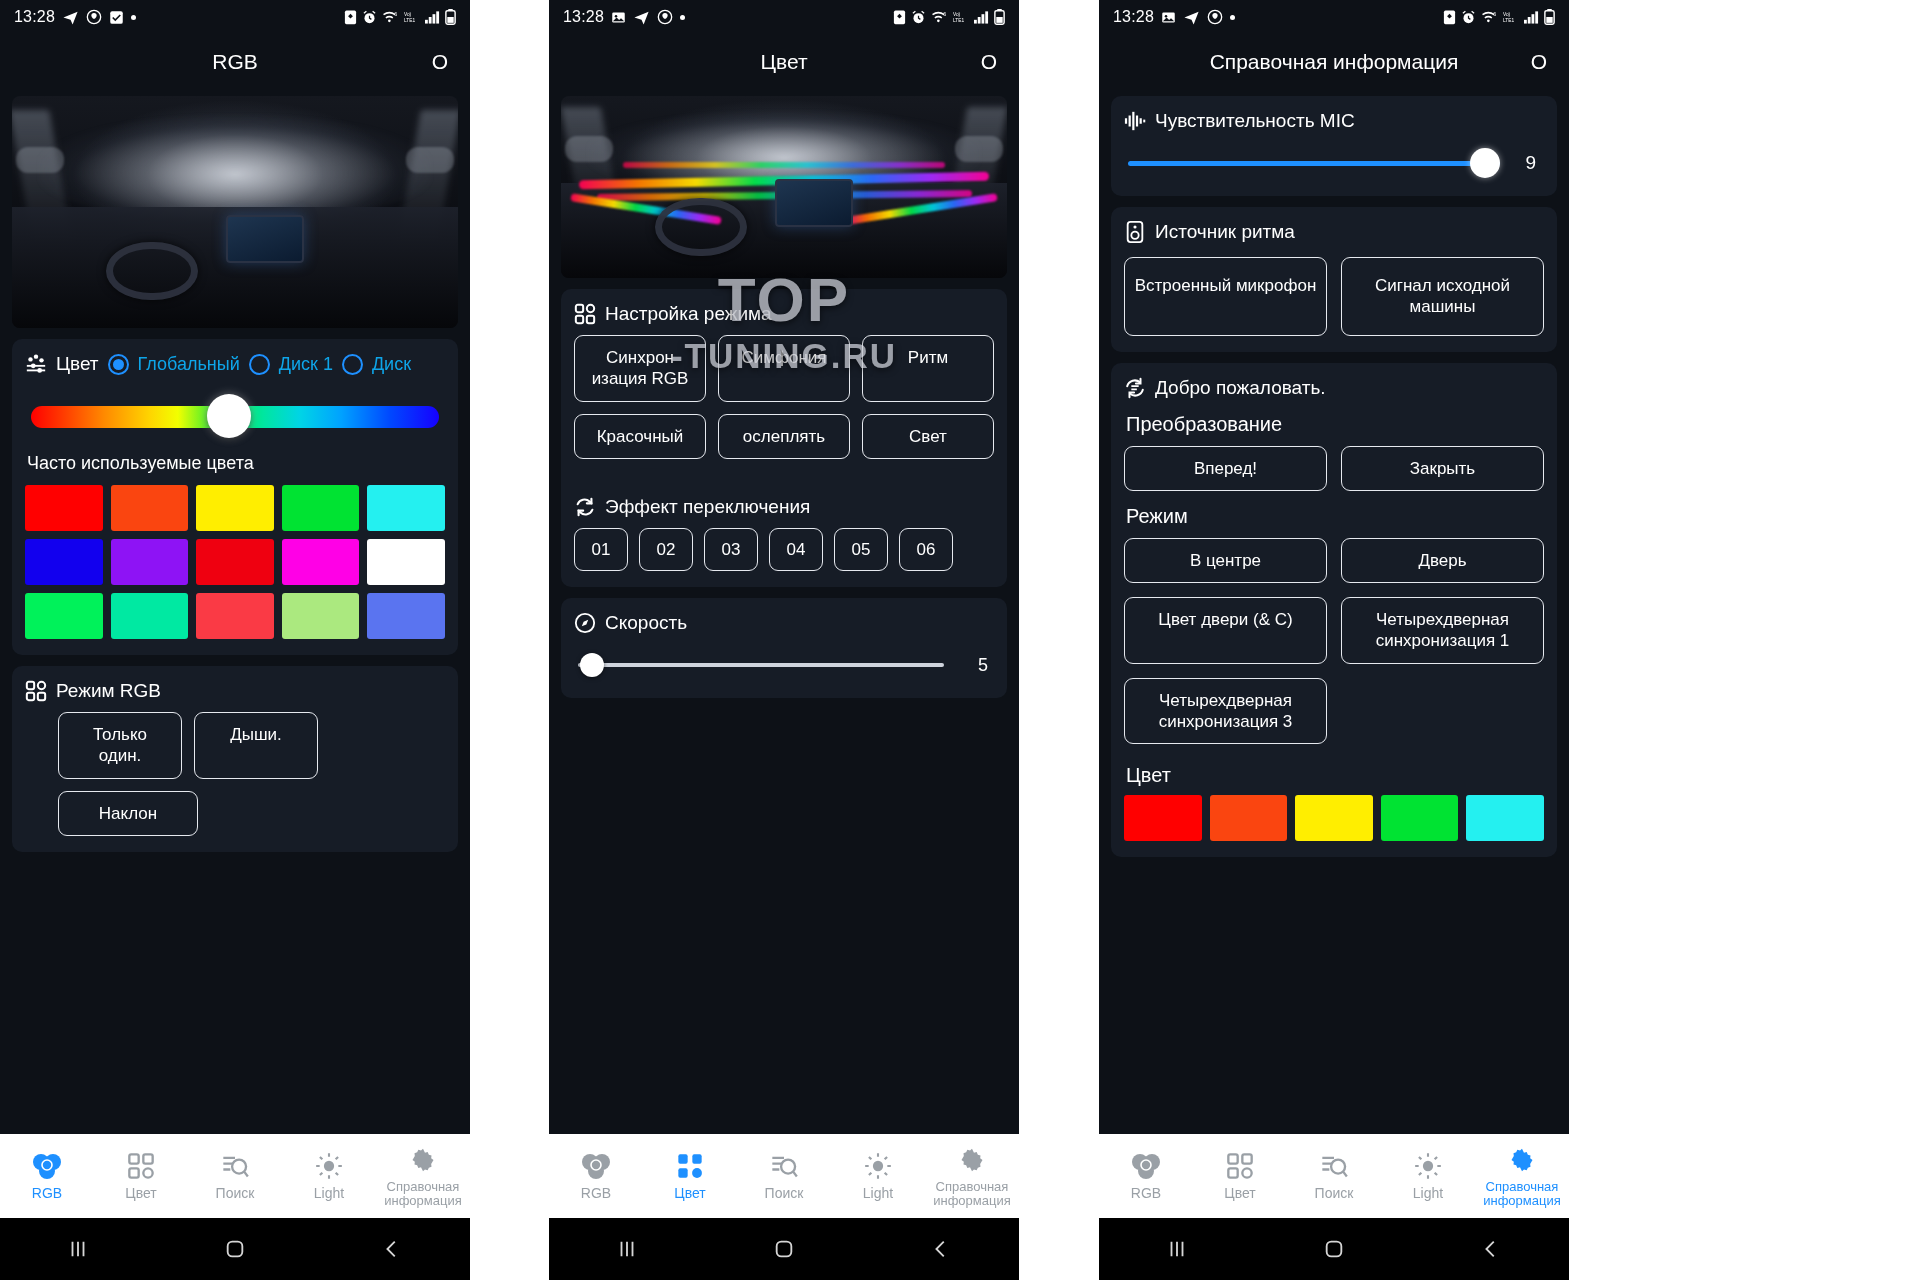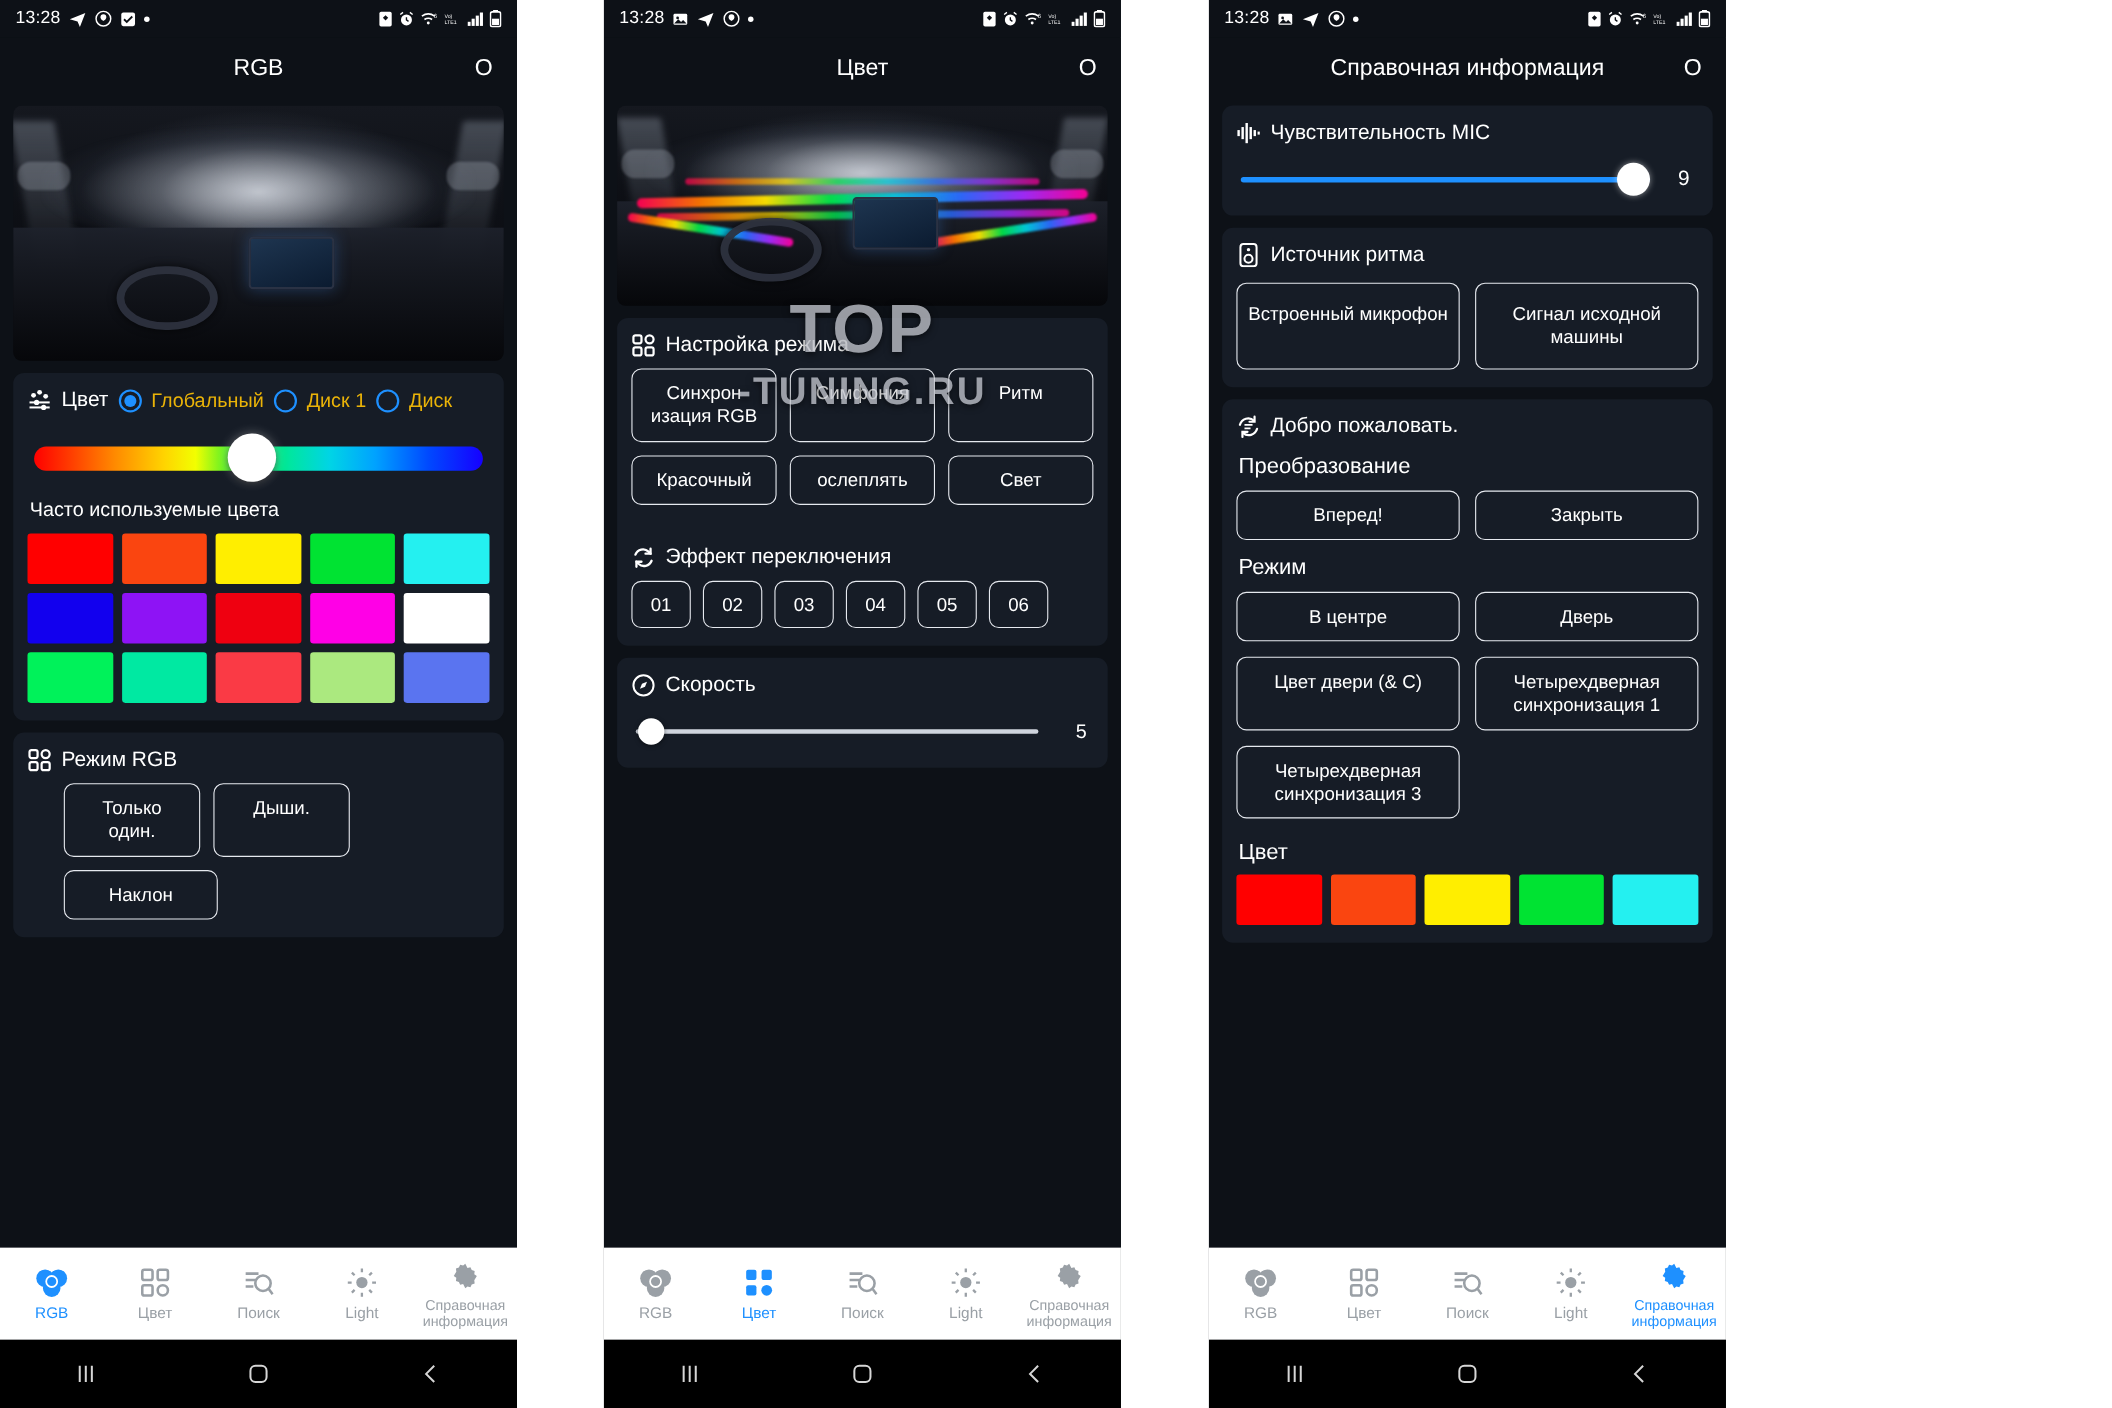--- a/index.html
+++ b/index.html
@@ -144,21 +144,21 @@
   .ic svg { display:block; }
 
   
   .colorrow { display: flex; align-items: center; gap: 9px; color:#fff; font-size:19px; }
   .radio {
     width: 21px; height: 21px; border-radius: 50%;
     border: 2.5px solid #1e90ff; flex:0 0 21px;
     display: inline-flex; align-items:center; justify-content:center;
   }
   .radio.on::after { content:""; width:11px; height:11px; border-radius:50%; background:#1e90ff; }
-  .radio-label { font-size: 18px; color:#eab308; white-space:nowrap; }
+  .radio-label { font-size: 18px; color:#0ea5e9; white-space:nowrap; }
 
   
   .hueWrap { position: relative; margin: 22px 6px 4px 6px; height: 34px; }
   .hueTrack {
     position:absolute; top: 9px; left:0; right:0; height: 22px; border-radius: 11px;
     background: linear-gradient(90deg,
       #ff0000 0%, #ff3c00 8%, #ff8a00 18%, #ffd400 29%, #f2ff00 36%,
       #00e640 47%, #00e6a0 57%, #00d4e6 66%, #00a2ff 76%, #0048ff 88%, #1600ff 100%);
   }
   .hueKnob {

